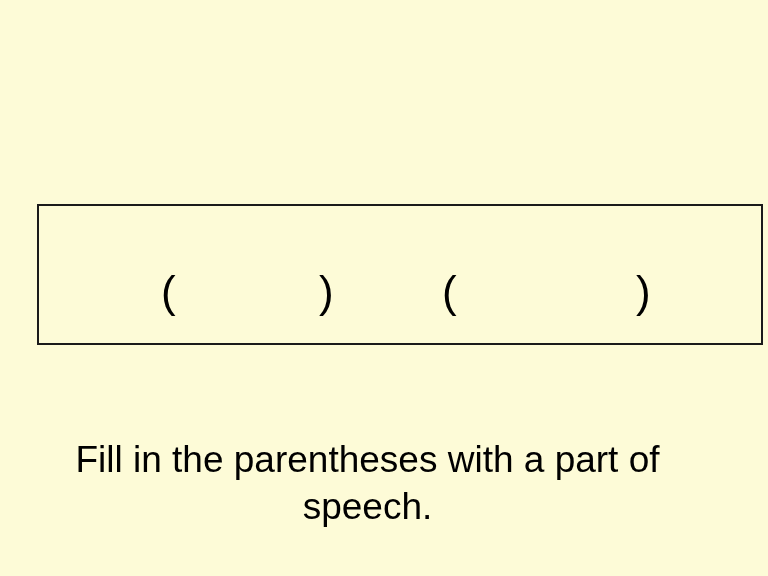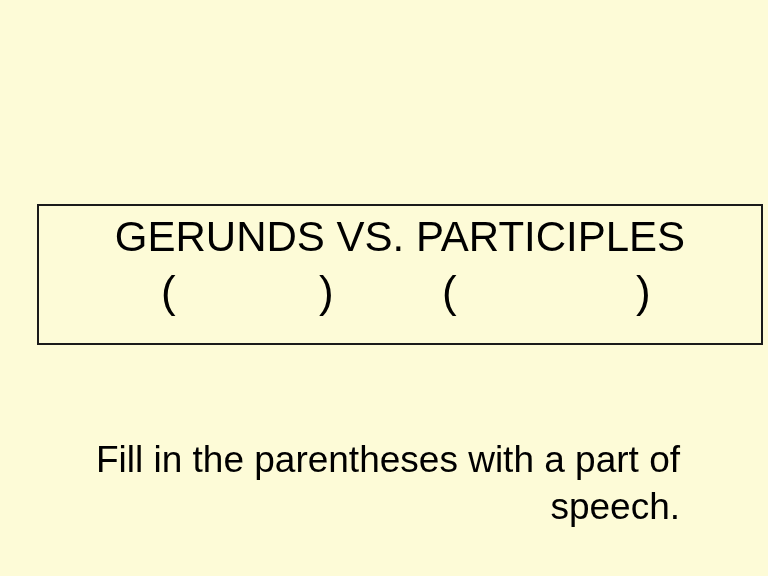--- a/index.html
+++ b/index.html
@@ -81,32 +81,31 @@
 
   
   .instruction {
     position: absolute;
     left: 55px;
     top: 436px;
     width: 625px;
     font-size: 37px;
     line-height: 47px;
     color: #000000;
-    text-align: right;
+    text-align: center;
   }
 </style>
 </head>
 <body>
 
 <div class="slide">
 
 
   <div class="content-box">
 
-    <div class="box-heading">GERUNDS VS. PARTICIPLES</div>
 
     <div class="blank-row">
       <span class="paren paren-1-open">(</span>
       <span class="paren paren-1-close">)</span>
       <span class="paren paren-2-open">(</span>
       <span class="paren paren-2-close">)</span>
     </div>
 
   </div>
 

